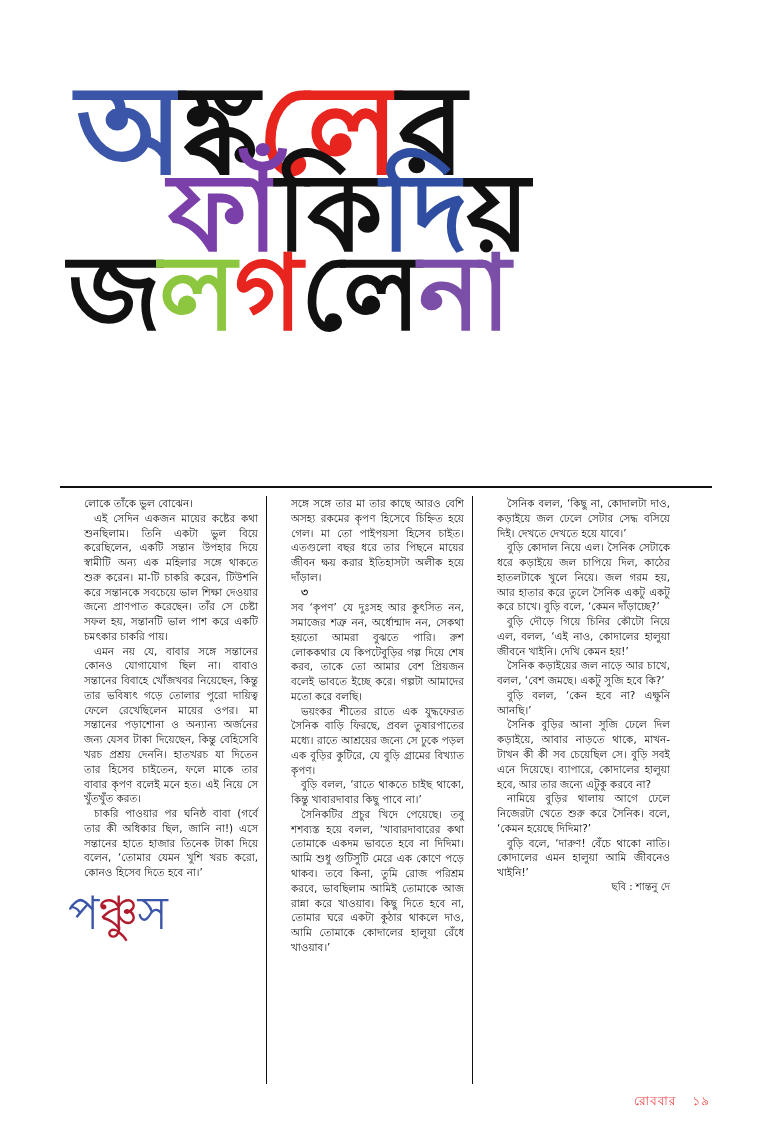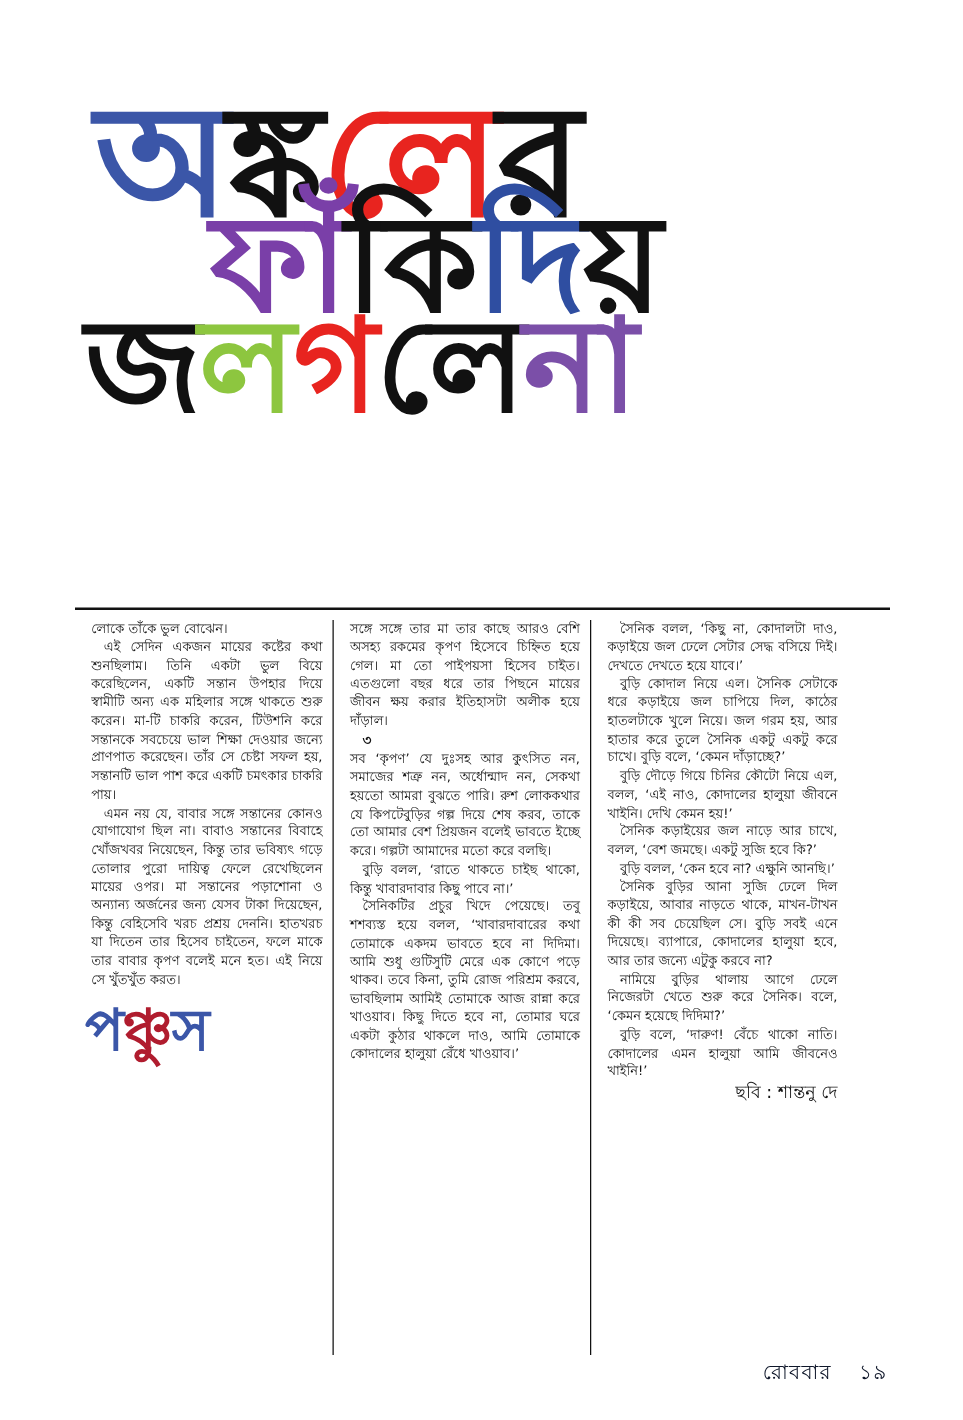--- a/index.html
+++ b/index.html
@@ -81,58 +81,58 @@
     font-size: 10.4px;
     line-height: 1.42;
     text-align: justify;
     color: #141414;
     position: relative;
   }
   .col + .col {
     border-left: 1.5px solid #111;
   }
   .col p {
-    margin: 0 0 0 5px;
+    margin: 0 0 0 16px;
     text-indent: 10px;
   }
   .col p.noind { text-indent: 0; }
   .sec-num {
     margin: 7px 0 2px 0;
     font-weight: bold;
     text-indent: 0;
     font-size: 11px;
   }
 
   
   .logo-word {
     margin-top: 10px;
     font-family: "DejaVu Sans", sans-serif;
-    font-weight: bold;
+    font-weight: normal;
     font-size: 46px;
     line-height: 1;
     letter-spacing: -1px;
     text-indent: 0;
     white-space: nowrap;
   }
 
   .credit {
     margin-top: 12px;
     text-align: right;
-    font-size: 14px;
+    font-size: 10px;
     text-indent: 0;
   }
 
   
   .footer {
     position: absolute;
     right: 60px;
     bottom: 24px;
-    font-family: Liberation Sans, sans-serif;
-    font-size: 16px;
-    color: #0f172a;
+    font-family: Liberation Serif, serif;
+    font-size: 12px;
+    color: #ef4444;
     letter-spacing: 1px;
   }
 </style>
 </head>
 <body>
 
 <div class="page">
 
   <div class="headline">
     <div class="hl-line hl1">
@@ -157,29 +157,31 @@
   </div>
 
   <div class="rule-top"></div>
 
   <div class="cols">
 
     <div class="col">
       <p class="noind">লোকে তাঁকে ভুল বোঝেন।</p>
       <p>এই সেদিন একজন মায়ের কষ্টের কথা শুনছিলাম। তিনি একটা ভুল বিয়ে করেছিলেন, একটি সন্তান উপহার দিয়ে স্বামীটি অন্য এক মহিলার সঙ্গে থাকতে শুরু করেন। মা-টি চাকরি করেন, টিউশনি করে সন্তানকে সবচেয়ে ভাল শিক্ষা দেওয়ার জন্যে প্রাণপাত করেছেন। তাঁর সে চেষ্টা সফল হয়, সন্তানটি ভাল পাশ করে একটি চমৎকার চাকরি পায়।</p>
       <p>এমন নয় যে, বাবার সঙ্গে সন্তানের কোনও যোগাযোগ ছিল না। বাবাও সন্তানের বিবাহে খোঁজখবর নিয়েছেন, কিন্তু তার ভবিষ্যৎ গড়ে তোলার পুরো দায়িত্ব ফেলে রেখেছিলেন মায়ের ওপর। মা সন্তানের পড়াশোনা ও অন্যান্য অর্জনের জন্য যেসব টাকা দিয়েছেন, কিন্তু বেহিসেবি খরচ প্রশ্রয় দেননি। হাতখরচ যা দিতেন তার হিসেব চাইতেন, ফলে মাকে তার বাবার কৃপণ বলেই মনে হত। এই নিয়ে সে খুঁতখুঁত করত।</p>
+      <p>চাকরি পাওয়ার পর ঘনিষ্ঠ বাবা (গর্বে তার কী অধিকার ছিল, জানি না!) এসে সন্তানের হাতে হাজার তিনেক টাকা দিয়ে বলেন, ‘তোমার যেমন খুশি খরচ করো, কোনও হিসেব দিতে হবে না।’</p>
       <div class="logo-word">
         <span style="color:#3b56a8">প</span><span style="color:#b01c2e">ঞ্চু</span><span style="color:#3b56a8">স</span>
       </div>
     </div>
 
     <div class="col">
       <p class="noind">সঙ্গে সঙ্গে তার মা তার কাছে আরও বেশি অসহ্য রকমের কৃপণ হিসেবে চিহ্নিত হয়ে গেল। মা তো পাইপয়সা হিসেব চাইত। এতগুলো বছর ধরে তার পিছনে মায়ের জীবন ক্ষয় করার ইতিহাসটা অলীক হয়ে দাঁড়াল।</p>
       <p class="sec-num">৩</p>
       <p class="noind">সব ‘কৃপণ’ যে দুঃসহ আর কুৎসিত নন, সমাজের শত্রু নন, অর্ধোন্মাদ নন, সেকথা হয়তো আমরা বুঝতে পারি। রুশ লোককথার যে কিপটেবুড়ির গল্প দিয়ে শেষ করব, তাকে তো আমার বেশ প্রিয়জন বলেই ভাবতে ইচ্ছে করে। গল্পটা আমাদের মতো করে বলছি।</p>
+      <p>ভয়ংকর শীতের রাতে এক যুদ্ধফেরত সৈনিক বাড়ি ফিরছে, প্রবল তুষারপাতের মধ্যে। রাতে আশ্রয়ের জন্যে সে ঢুকে পড়ল এক বুড়ির কুটিরে, যে বুড়ি গ্রামের বিখ্যাত কৃপণ।</p>
       <p>বুড়ি বলল, ‘রাতে থাকতে চাইছ থাকো, কিন্তু খাবারদাবার কিছু পাবে না।’</p>
       <p>সৈনিকটির প্রচুর খিদে পেয়েছে। তবু শশব্যস্ত হয়ে বলল, ‘খাবারদাবারের কথা তোমাকে একদম ভাবতে হবে না দিদিমা। আমি শুধু গুটিসুটি মেরে এক কোণে পড়ে থাকব। তবে কিনা, তুমি রোজ পরিশ্রম করবে, ভাবছিলাম আমিই তোমাকে আজ রান্না করে খাওয়াব। কিছু দিতে হবে না, তোমার ঘরে একটা কুঠার থাকলে দাও, আমি তোমাকে কোদালের হালুয়া রেঁধে খাওয়াব।’</p>
     </div>
 
     <div class="col">
       <p>সৈনিক বলল, ‘কিছু না, কোদালটা দাও, কড়াইয়ে জল ঢেলে সেটার সেদ্ধ বসিয়ে দিই। দেখতে দেখতে হয়ে যাবে।’</p>
       <p>বুড়ি কোদাল নিয়ে এল। সৈনিক সেটাকে ধরে কড়াইয়ে জল চাপিয়ে দিল, কাঠের হাতলটাকে খুলে নিয়ে। জল গরম হয়, আর হাতার করে তুলে সৈনিক একটু একটু করে চাখে। বুড়ি বলে, ‘কেমন দাঁড়াচ্ছে?’</p>
       <p>বুড়ি দৌড়ে গিয়ে চিনির কৌটো নিয়ে এল, বলল, ‘এই নাও, কোদালের হালুয়া জীবনে খাইনি। দেখি কেমন হয়!’</p>
       <p>সৈনিক কড়াইয়ের জল নাড়ে আর চাখে, বলল, ‘বেশ জমছে। একটু সুজি হবে কি?’</p>
       <p>বুড়ি বলল, ‘কেন হবে না? এক্ষুনি আনছি।’</p>

